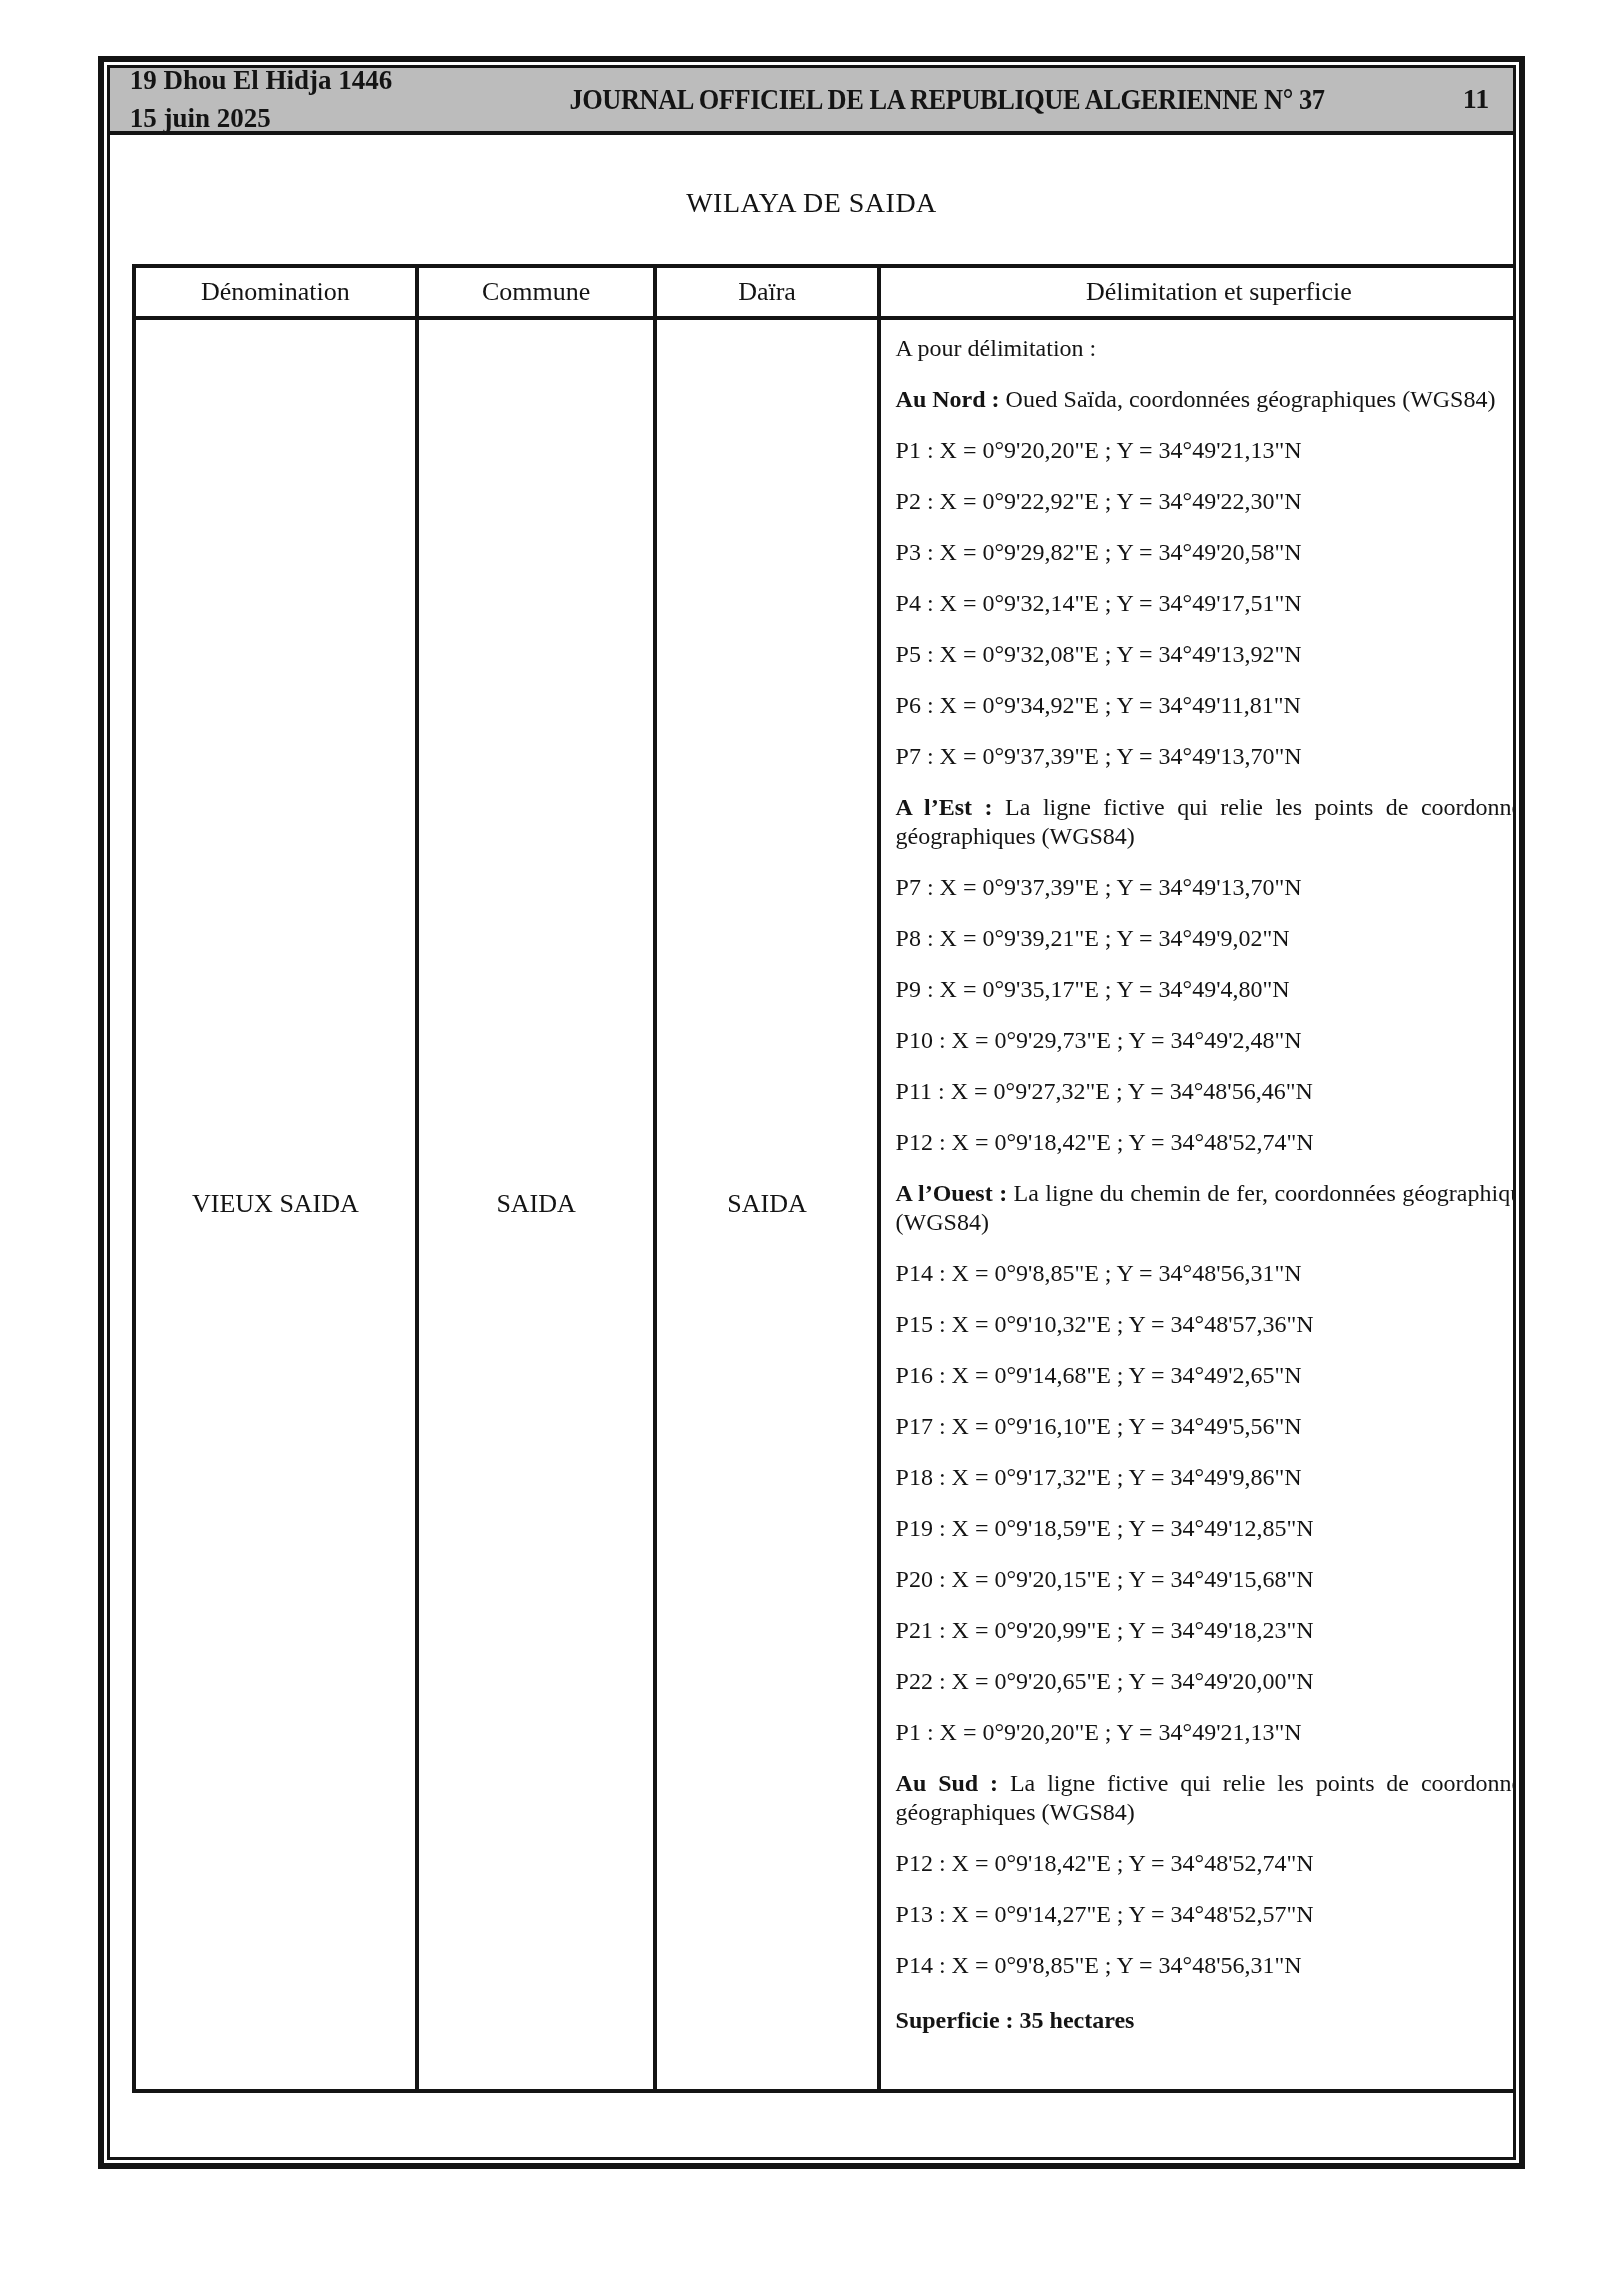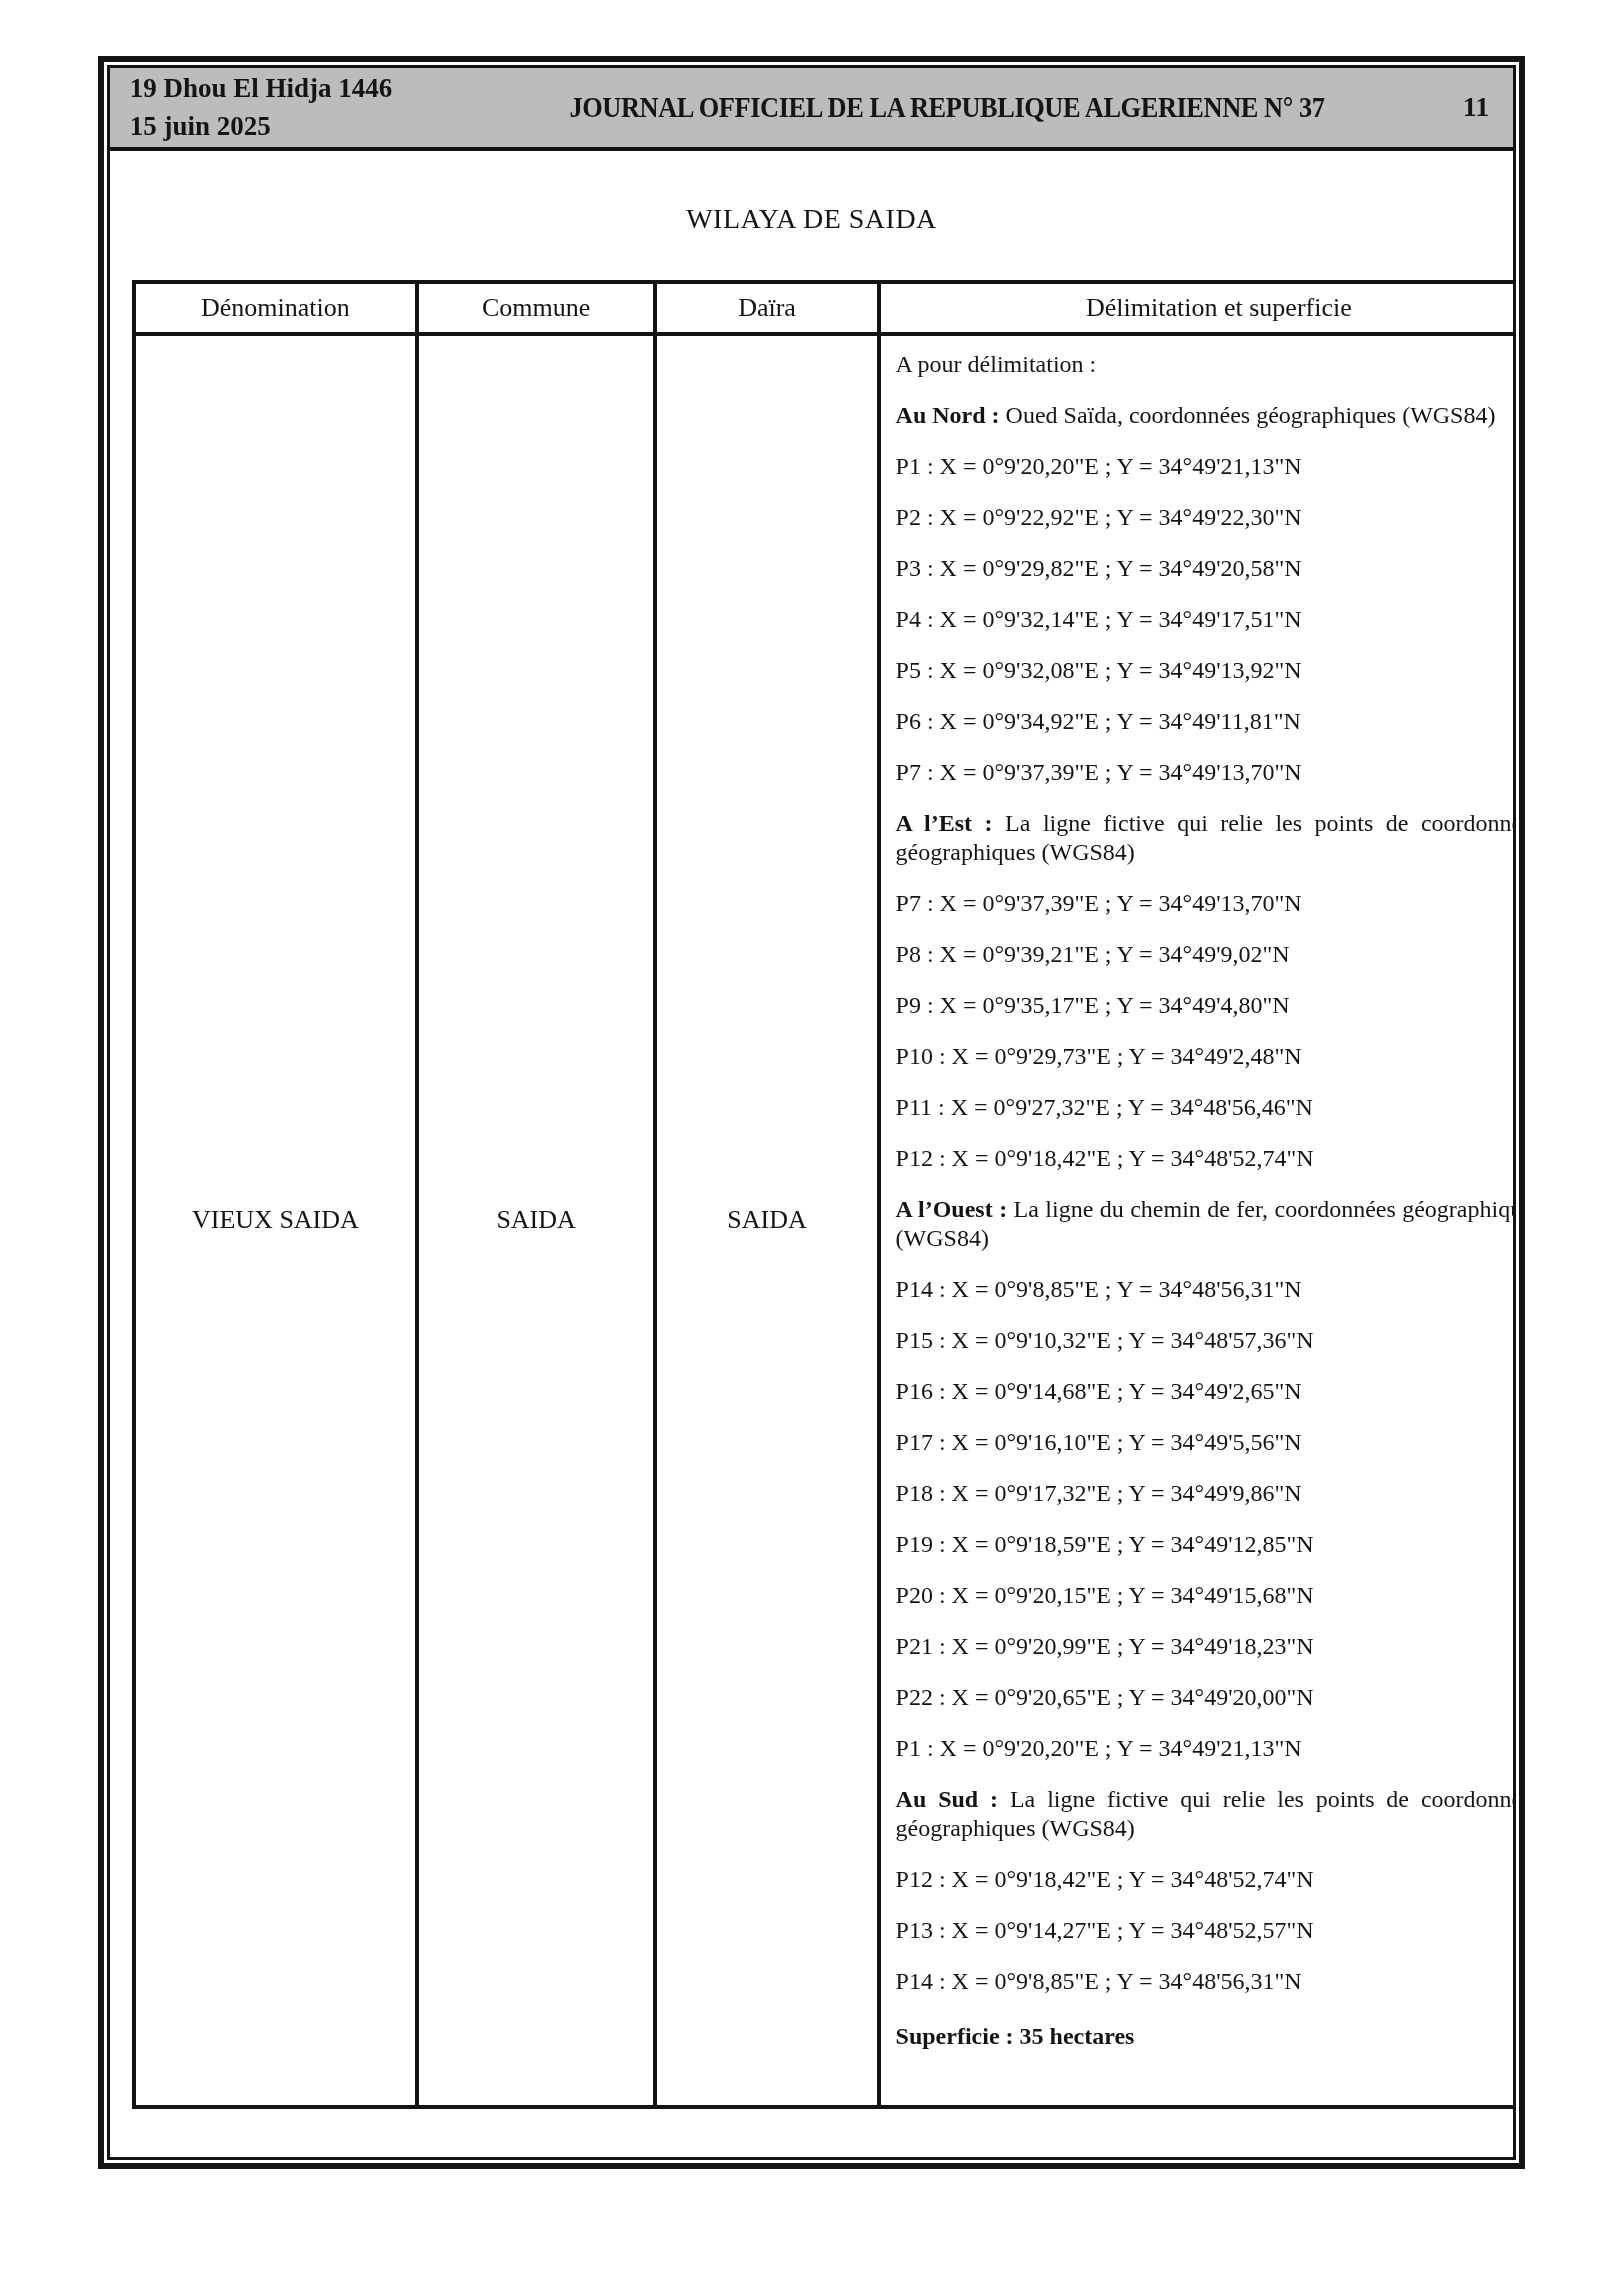--- a/index.html
+++ b/index.html
@@ -17,21 +17,21 @@
     border: 6.3px solid #141414;
     background: #ffffff;
   }
   .inner-frame {
     position: absolute;
     left: 2.7px; top: 2.7px; right: 2.7px; bottom: 2.7px;
     border: 3.6px solid #141414;
     overflow: hidden;
   }
   .header-band {
-    height: 83px;
+    height: 67px;
     background: #bcbcbc;
     border-bottom: 4.5px solid #141414;
     display: flex;
     align-items: center;
   }
   .band-left {
     padding-left: 20px;
     font-weight: bold;
     font-size: 27px;
     line-height: 38px;

